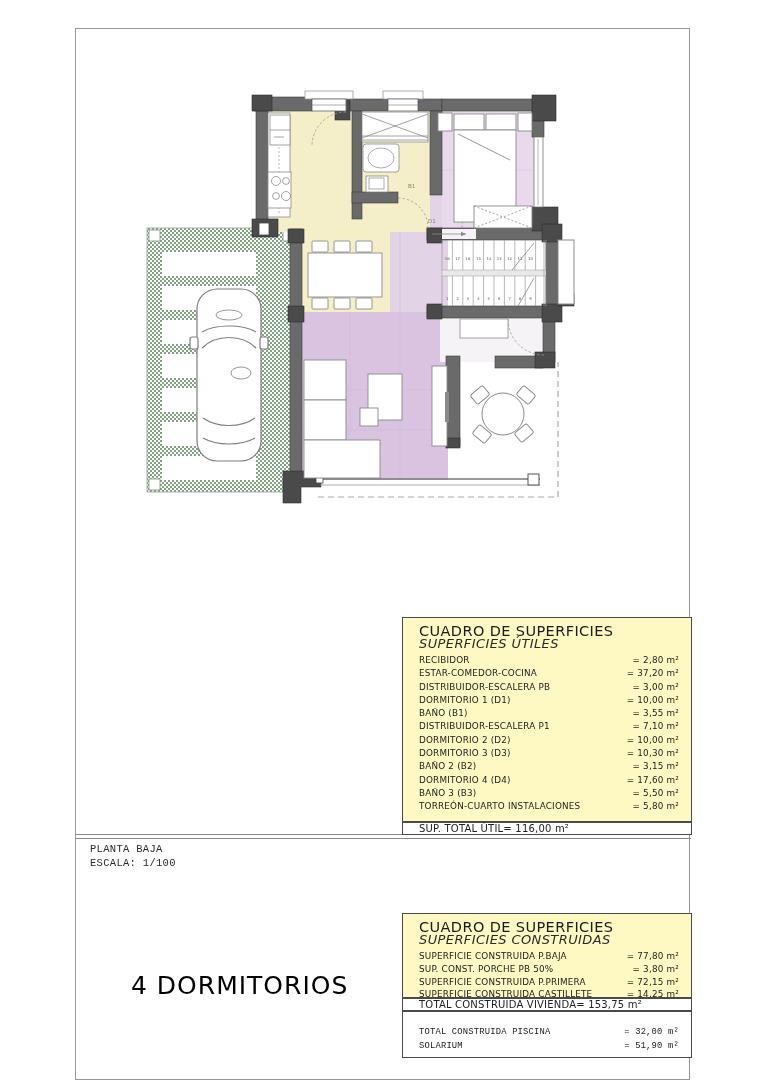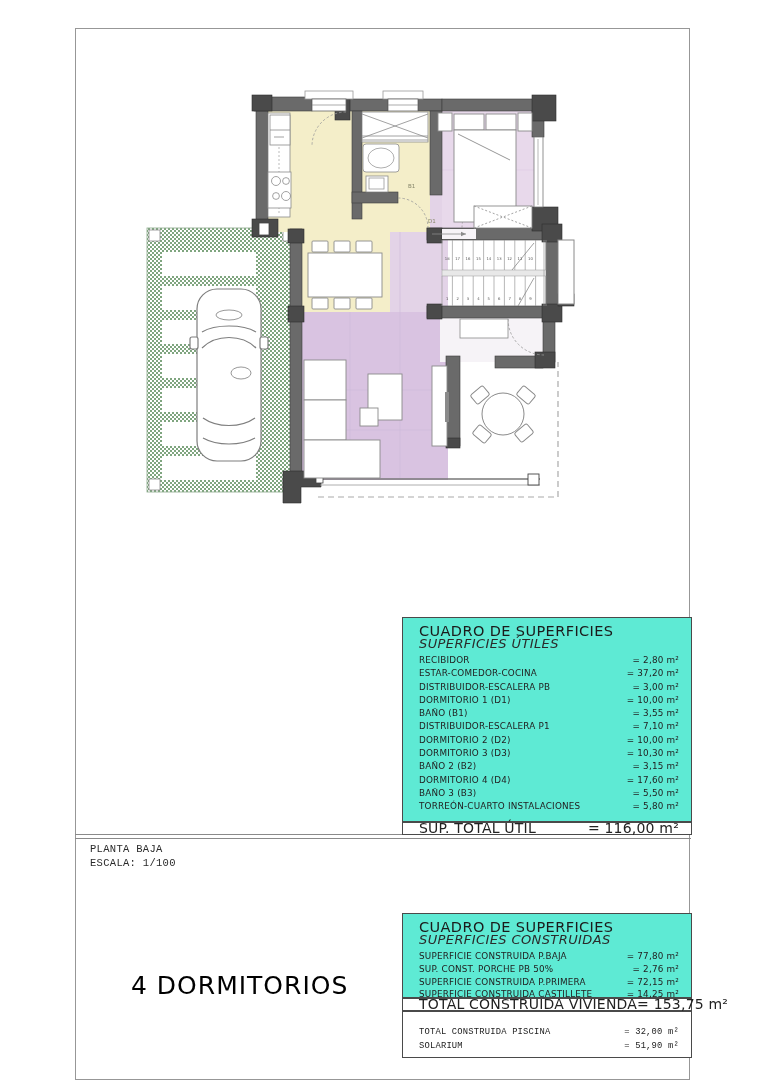--- a/index.html
+++ b/index.html
@@ -3,33 +3,33 @@
 <meta charset="utf-8">
 <style>
   html,body{margin:0;padding:0;background:#fff;}
   .page{position:relative;width:764px;height:1080px;background:#fff;overflow:hidden;
         font-family:"DejaVu Sans","Liberation Sans",sans-serif;color:#222;}
   #frame{position:absolute;left:75px;top:28px;width:615px;height:1052px;
          border:1.5px solid #979797;box-sizing:border-box;}
   #divider{position:absolute;left:75px;top:834px;width:616px;height:5px;
            border-top:1.5px solid #8a8a8a;border-bottom:1.5px solid #8a8a8a;box-sizing:border-box;}
   
-  .t-box{position:absolute;left:402px;width:290px;background:#5eead4;border:1px solid #4a4a4a;
+  .t-box{position:absolute;left:402px;width:290px;background:#fef9c3;border:1px solid #4a4a4a;
          box-sizing:border-box;z-index:5;}
   #table1-main{top:617px;height:205px;padding:6px 12px 0 16px;}
   #table2-main{top:913px;height:85px;padding:6px 12px 0 16px;}
   .t-title{font-size:14.5px;line-height:15px;letter-spacing:.4px;color:#1b1b1b;white-space:nowrap;}
   .t-sub{font-size:13px;line-height:10px;letter-spacing:.4px;color:#2a2a2a;font-style:italic;}
   .t-rows{margin-top:5px;}
   .trow{display:flex;justify-content:space-between;font-size:8.8px;height:13.3px;
         line-height:13.3px;letter-spacing:.2px;white-space:nowrap;}
   #table2-main .trow{height:12.8px;line-height:12.8px;}
   .t-strip{position:absolute;left:402px;width:290px;height:13px;background:#fff;
-           border:1px solid #4a4a4a;box-sizing:border-box;display:flex;justify-content:space-between;
-           padding:0 12px 0 16px;font-size:14px;line-height:11.5px;letter-spacing:.2px;z-index:6;white-space:nowrap;}
+           border:1px solid #4a4a4a;box-sizing:border-box;display:flex;
+           padding:0 12px 0 16px;font-size:10px;line-height:11.5px;letter-spacing:.2px;z-index:6;white-space:nowrap;}
   #table1-total{top:822px;}
   #table2-total{top:998px;}
   #table2-extra{position:absolute;left:402px;top:1011px;width:290px;height:47px;background:#fff;
            border:1px solid #4a4a4a;box-sizing:border-box;display:flex;flex-direction:column;
            justify-content:flex-end;padding:0 12px 4px 16px;z-index:5;font-family:Liberation Mono, monospace;}
   
   #plan-meta{position:absolute;left:90px;top:842px;font-size:10.5px;line-height:14px;
              letter-spacing:.3px;color:#2a2a2a;font-family:Liberation Mono, monospace;}
   #headline{position:absolute;left:131px;top:971px;font-size:25px;letter-spacing:1px;color:#000000;white-space:nowrap;}
   
@@ -337,21 +337,21 @@
   <div id="table2-main" class="t-box">
     <div class="t-title">CUADRO DE SUPERFICIES</div>
     <div class="t-sub">SUPERFICIES CONSTRUIDAS</div>
     <div class="t-rows" id="t2-rows">
         <div class="trow">
           <span>SUPERFICIE CONSTRUIDA P.BAJA</span>
           <span>= 77,80 m²</span>
         </div>
         <div class="trow">
           <span>SUP. CONST. PORCHE PB 50%</span>
-          <span>= 2,76 m²</span>
+          <span>= 3,80 m²</span>
         </div>
         <div class="trow">
           <span>SUPERFICIE CONSTRUIDA P.PRIMERA</span>
           <span>= 72,15 m²</span>
         </div>
         <div class="trow">
           <span>SUPERFICIE CONSTRUIDA CASTILLETE</span>
           <span>= 14,25 m²</span>
         </div>
       </div>

